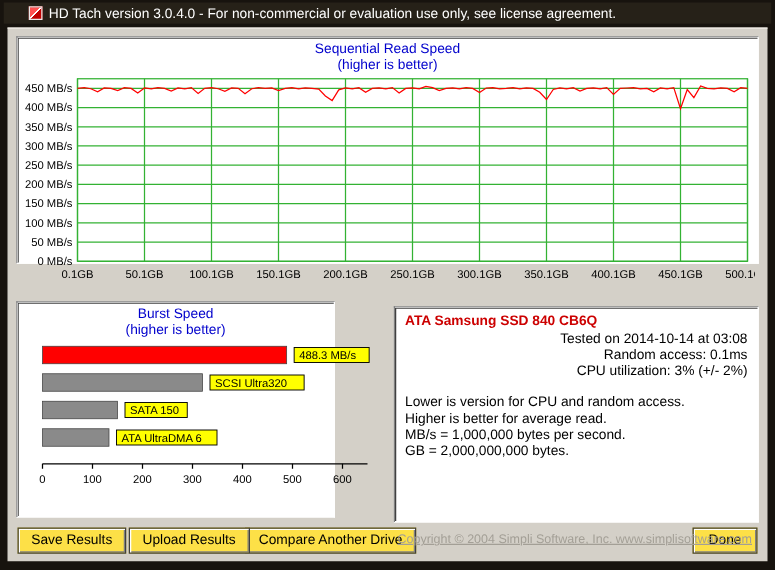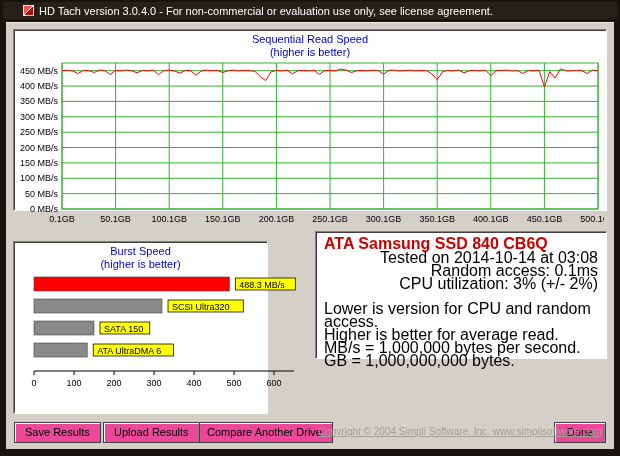--- a/index.html
+++ b/index.html
@@ -27,33 +27,33 @@
   }
   .panel {
     position:absolute; background:#ffffff;
     border:1px solid #808080;
     border-bottom-color:#ffffff; border-right-color:#ffffff;
     box-shadow:inset 1px 1px 0 #404040;
     box-sizing:border-box;
   }
   .seq-panel  { left:7px;  top:6px;   width:594px; height:182px; }
   .burst-panel{ left:7px;  top:218px; width:255px; height:173px; }
-  .info-panel { left:309px; top:208px; width:292px; height:128px;
-                padding:5px 8px; font-size:16px; line-height:13px; color:#000; }
+  .info-panel { left:309px; top:222px; width:292px; height:173px;
+                padding:5px 8px; font-size:11px; line-height:13px; color:#000; }
   .chart-title, .chart-subtitle {
     color:#0000cc; font-size:11px; line-height:13px; text-align:center;
   }
   .chart-title { padding-top:3px; }
   svg { display:block; margin:0 auto; }
   .drive-name { color:#cc0000; font-weight:bold; margin-bottom:1px; }
   .info-indent { padding-left:8px;text-align:right; }
   .info-gap { height:12px; }
   .btn {
     position:absolute; top:399px; height:21px;
-    background:#ec4899; color:#000; font-size:11px;
+    background:#fde047; color:#000; font-size:11px;
     font-family:"Liberation Sans", sans-serif;
     border:1px solid #404040;
     box-shadow:inset 1px 1px 0 #ffffff, inset -1px -1px 0 #808080;
     padding:0 10px; line-height:19px; text-align:center; cursor:pointer;
     white-space:nowrap;
   }
   .btn-save    { left:8px; }
   .btn-upload  { left:97px; }
   .btn-compare { left:190px; }
   .btn-done    { right:8px; width:52px; box-sizing:border-box; }
@@ -159,21 +159,21 @@
 
   <div class="panel info-panel">
     <div class="drive-name">ATA Samsung SSD 840 CB6Q</div>
     <div class="info-indent">Tested on 2014-10-14 at 03:08</div>
     <div class="info-indent">Random access: 0.1ms</div>
     <div class="info-indent">CPU utilization: 3% (+/- 2%)</div>
     <div class="info-gap"></div>
     <div>Lower is version for CPU and random access.</div>
     <div>Higher is better for average read.</div>
     <div>MB/s = 1,000,000 bytes per second.</div>
-    <div>GB = 1,000,000,000 bytes.</div>
+    <div>GB = 2,000,000,000 bytes.</div>
   </div>
 
   <button class="btn btn-save">Save Results</button>
   <button class="btn btn-compare">Compare Another Drive</button>
   <button class="btn btn-upload">Upload Results</button>
   <button class="btn btn-done">Done</button>
 
   <div class="watermark">Copyright © 2004 Simpli Software, Inc. www.simplisoftware.com</div>
 
 </div>

